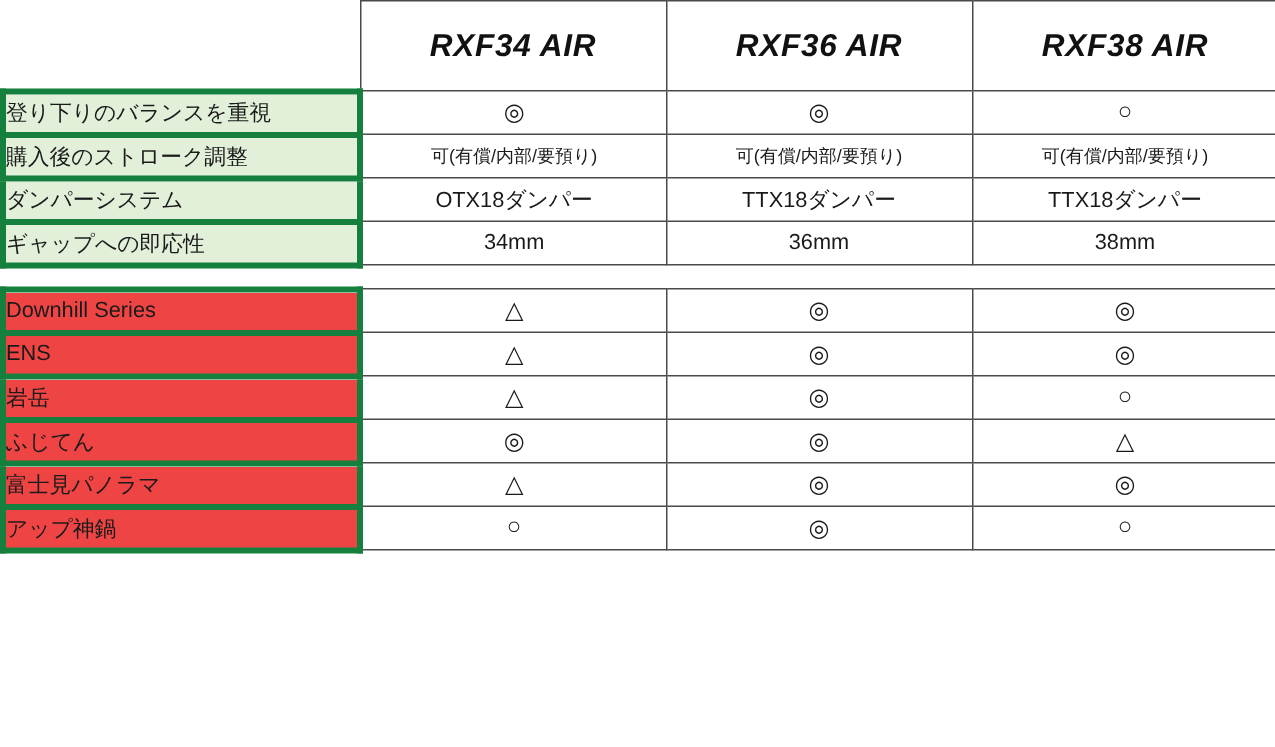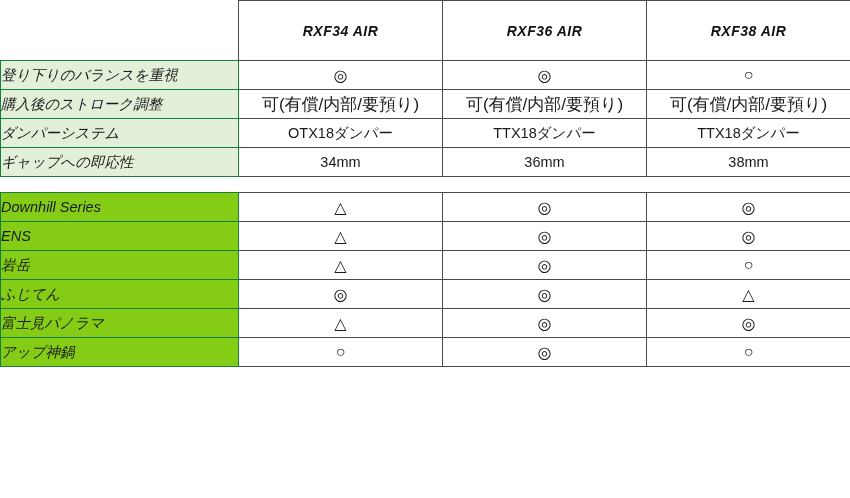--- a/index.html
+++ b/index.html
@@ -41,54 +41,53 @@
     height: 60px;
   }
   .hdr-cell {
     height: 60px;
     border: 1px solid #4a4a4a;
     background: #ffffff;
     text-align: center;
     vertical-align: middle;
     font-style: italic;
     font-weight: bold;
-    font-size: 14px;
+    font-size: 21px;
     letter-spacing: 0.5px;
     color: #111;
   }
 
   
   .lbl {
     height: 25px;
-    border: 1px solid #15803d;
+    border: 4px solid #15803d;
     font-size: 14.5px;
     padding-left: 6px;
     vertical-align: middle;
     white-space: nowrap;
     overflow: hidden;
-    font-style: italic;
   }
   .lbl.green { background: #e2efd9; }
-  .lbl.cream { background: #84cc16; }
+  .lbl.cream { background: #ef4444; }
 
   .val {
     height: 29px;
     border: 1px solid #4a4a4a;
     background: #ffffff;
     text-align: center;
     vertical-align: middle;
     font-size: 14.5px;
     white-space: nowrap;
     overflow: hidden;
   }
   .val.sym {
     font-size: 16px;
   }
   .val.small {
-    font-size: 17px;
+    font-size: 12px;
   }
 
   
   .gap-row td {
     height: 16px;
     border: none;
     background: #ffffff;
   }
   .tail-row td {
     height: 12px;

